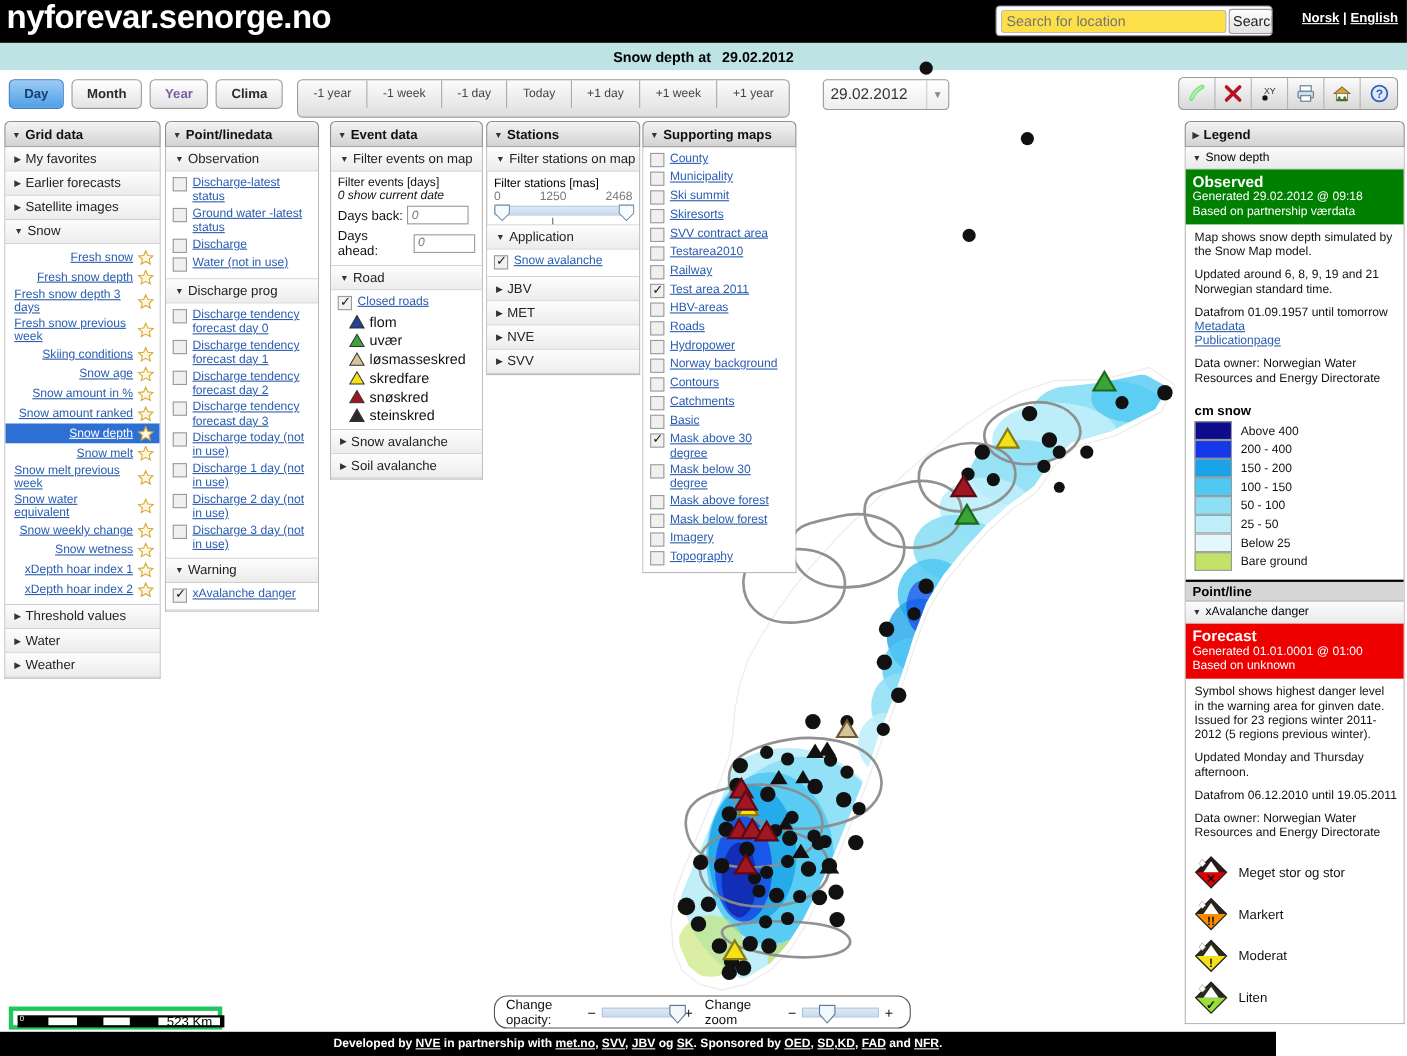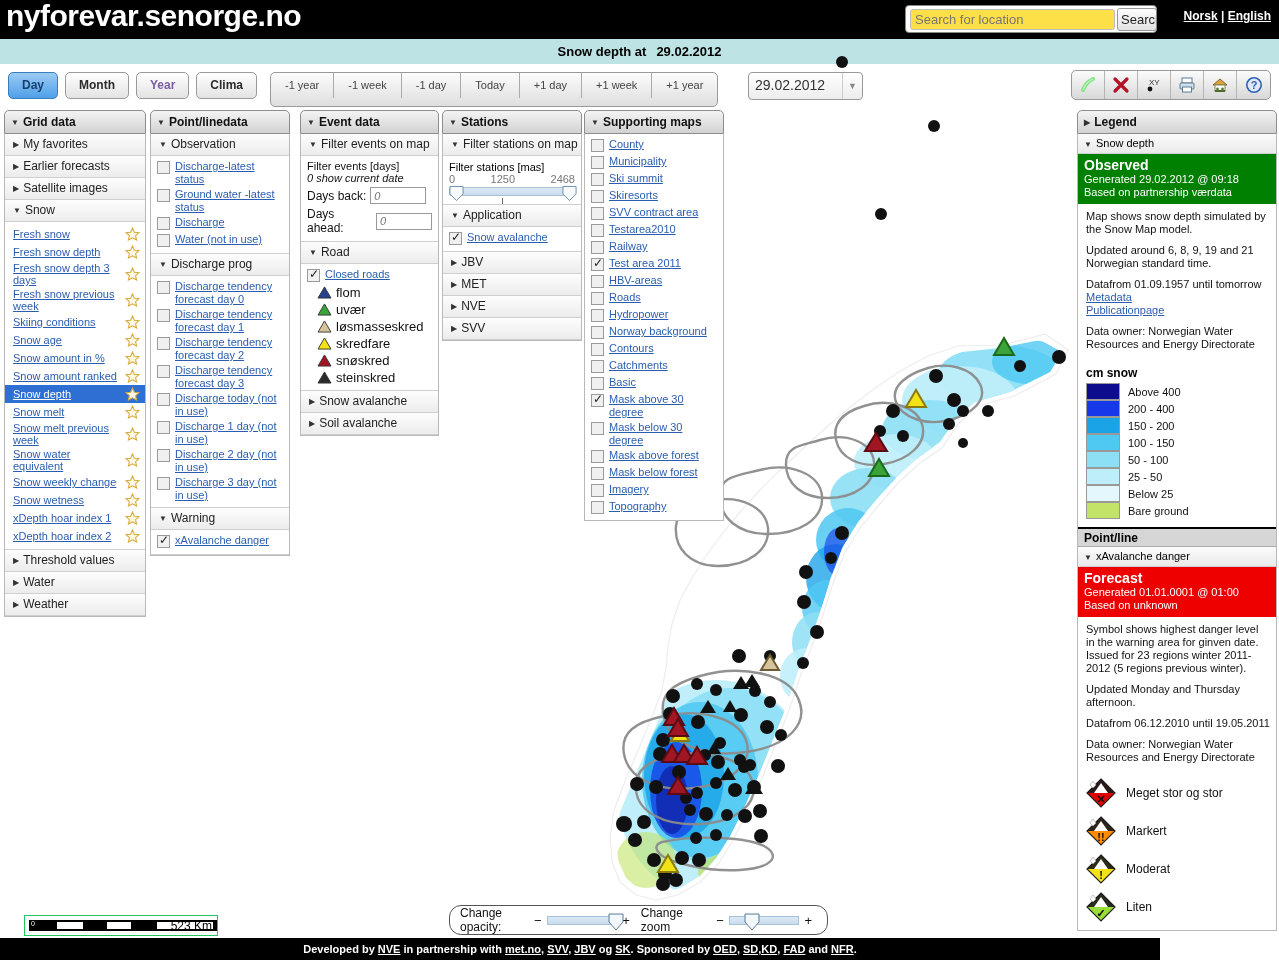--- a/index.html
+++ b/index.html
@@ -125,21 +125,21 @@
   }
   .tri { display: inline-block; font-size: 8px; color: #333; margin-right: 4px; vertical-align: middle; }
   .items { padding: 3px 0 4px 0; background: #fff; border-bottom: 1px solid #cfcfcf; }
   .itemrow {
     display: flex; align-items: flex-start; padding: 1px 4px 1px 6px; min-height: 17px;
   }
   .itemrow a { font-size: 11px; line-height: 13px; text-decoration: underline; }
 
   
   #griddata .snowitem {
-    display: flex; justify-content: space-between; align-items: center;
+    display: flex; justify-content: flex-end; align-items: center;
     padding: 1px 5px 1px 8px; min-height: 18px;
   }
   #griddata .snowitem.sel { background: #2e6fd4; }
   #griddata .snowitem.sel a { color: #fff; }
   #griddata .snowitem a { font-size: 11px; line-height: 12px; text-decoration: underline; display:block; }
   .star { width: 15px; height: 14px; flex: 0 0 15px; margin-left: 4px; }
 
   
   .cb {
     width: 13px; height: 13px; flex: 0 0 13px; margin: 1px 5px 0 0;
@@ -173,22 +173,22 @@
   .handle {
     position: absolute; top: -3px; width: 15px; height: 17px;
   }
 
   
   .symrow { display: flex; align-items: center; padding: 1px 4px 1px 16px; }
   .symrow .sl { font-size: 13px; color: #111; margin-left: 4px; }
   #mapzone { position: absolute; left: 0; top: 0; width: 1279px; height: 960px; }
 
   #scalebar {
-    position: absolute; left: 24px; top: 915px; width: 194px; height: 21px;
-    border: 1px solid #22c55e; background: #fff;
+    position: absolute; left: 8px; top: 915px; width: 194px; height: 21px;
+    border: 4px solid #22c55e; background: #fff;
   }
   #scalebar .bar { position: absolute; left: 4px; top: 4px; width: 188px; height: 11px; background: #000; }
   #scalebar .w1 { position: absolute; background: #fff; top: 2px; height: 7px; }
   #scalebar .km { position: absolute; right: 5px; top: 3px; font-size: 12px; color: #000; }
   #scalebar .z0 { position: absolute; left: 6px; top: 4px; font-size: 7px; color: #fff; }
 
   #opacitybar {
     position: absolute; left: 449px; top: 905px; width: 379px; height: 30px;
     border: 1px solid #555; border-radius: 12px; background: #fff;
     display: flex; align-items: center; padding: 0 10px; font-size: 12px; color: #111;

